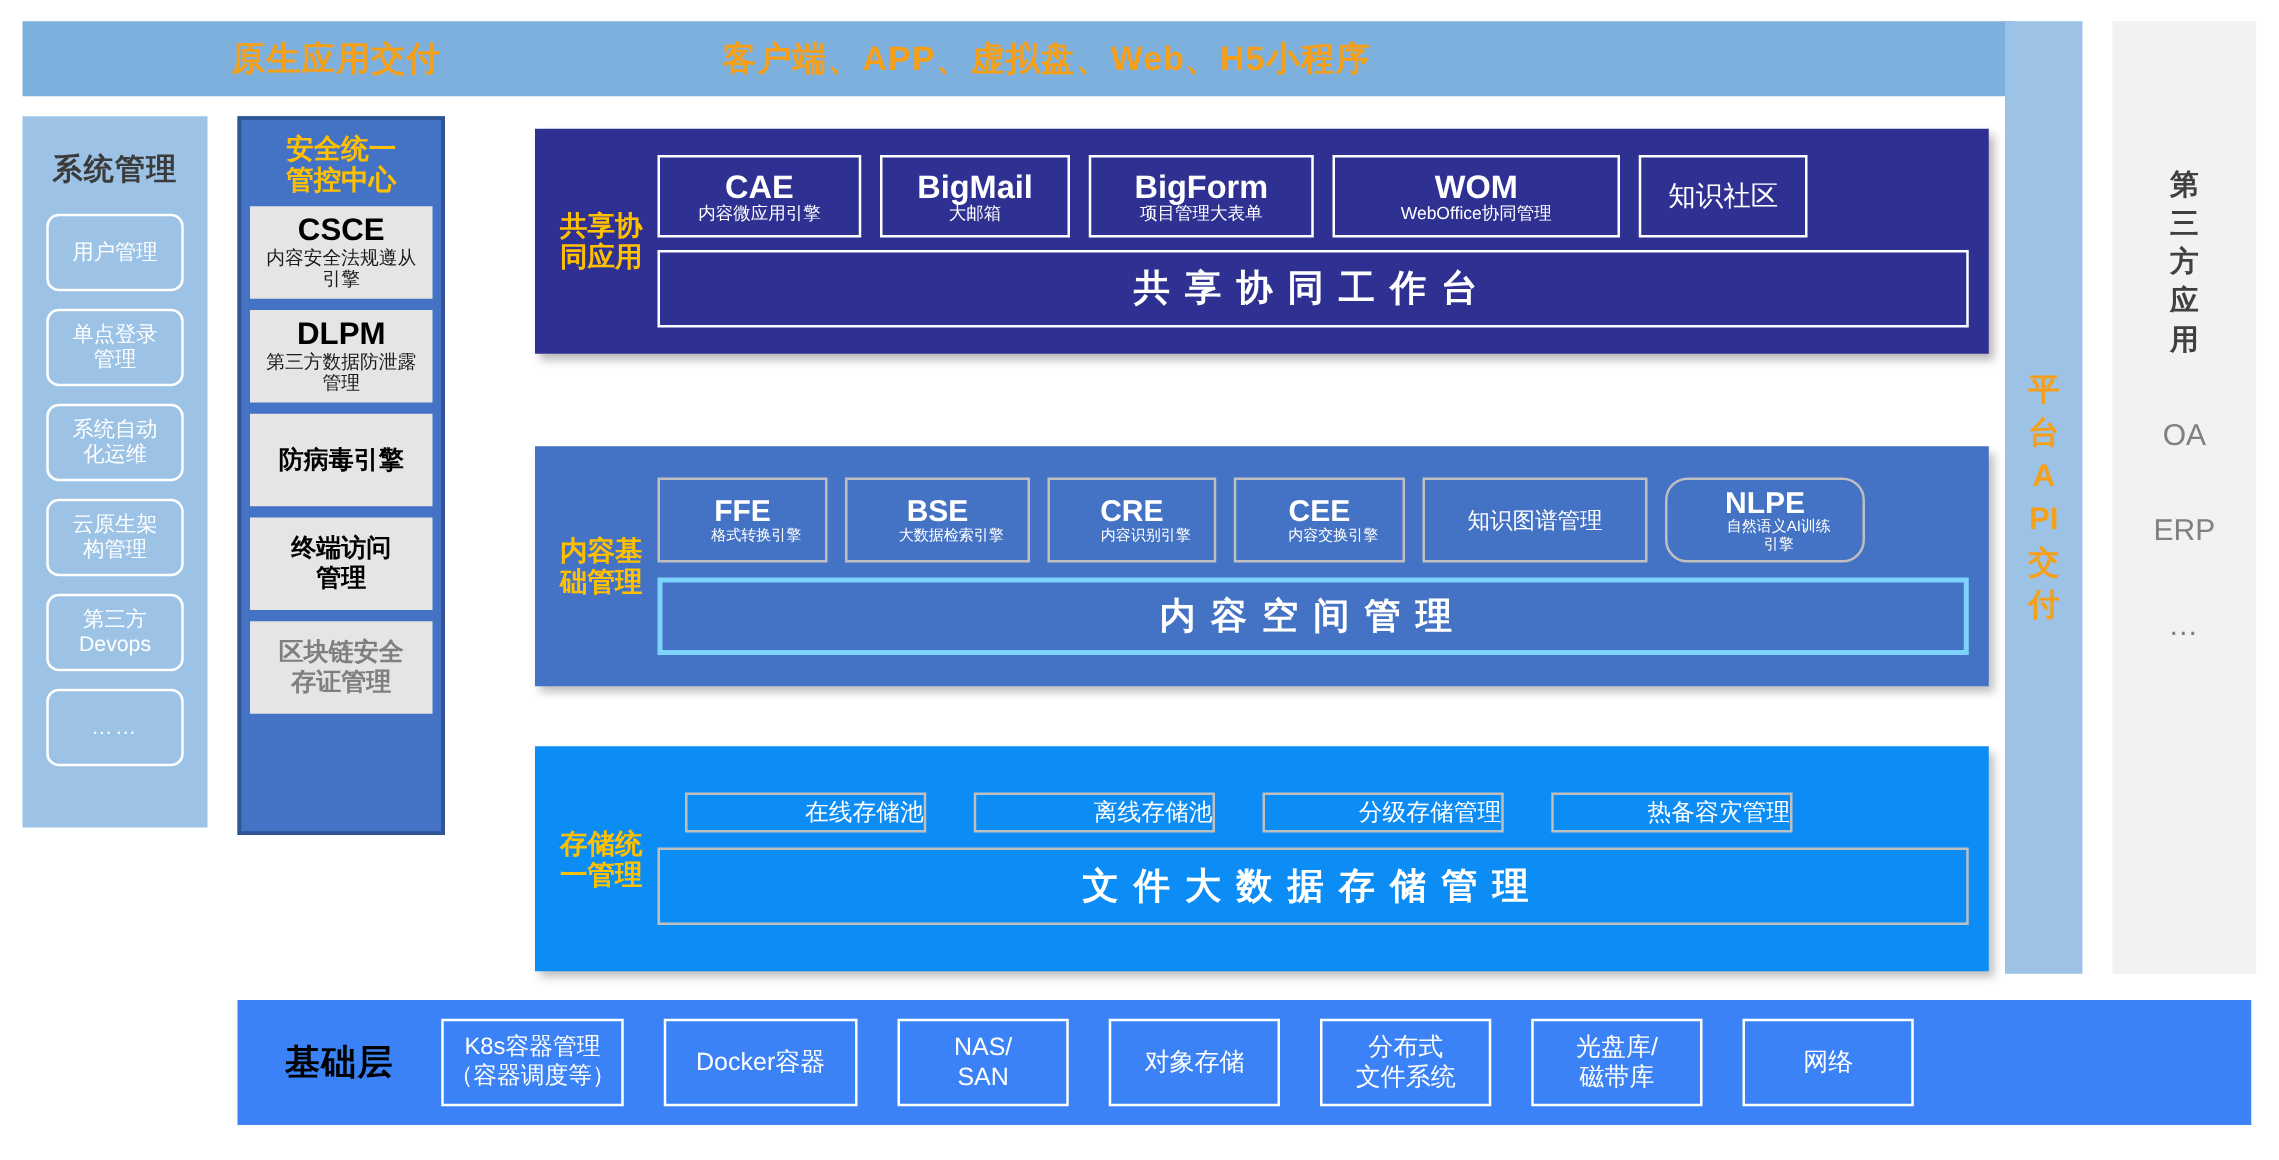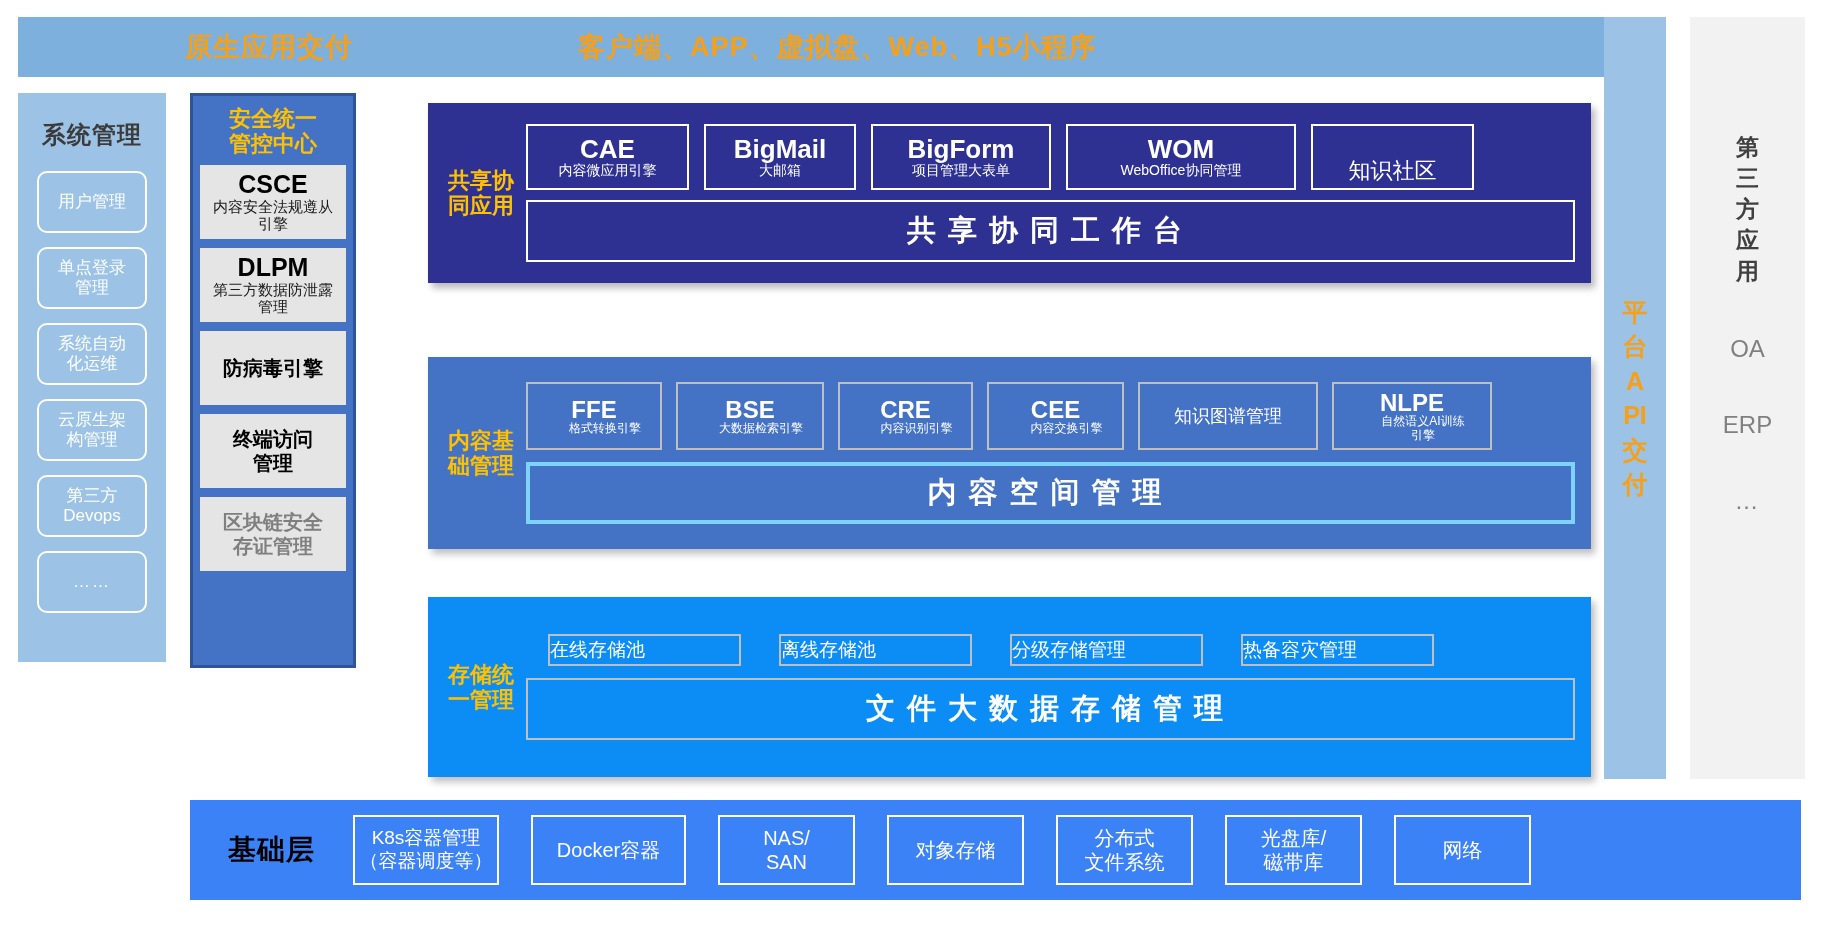--- a/index.html
+++ b/index.html
@@ -159,21 +159,21 @@
     height: 66px;
     padding: 2px 6px;
   }
   .tile .code { font-weight: bold; font-size: 26px; line-height: 1.05; }
   .tile .desc { font-size: 14px; line-height: 1.1; }
   .tile.single { font-size: 22px; font-weight: normal; }
   .t-cae   { width: 163px; }
   .t-bigmail { width: 152px; }
   .t-bigform { width: 180px; }
   .t-wom   { width: 230px; }
-  .t-kc    { width: 163px; justify-content: flex-end; }
+  .t-kc    { width: 135px; }
   .wide-bar {
     border: 2px solid #ffffff;
     color: #ffffff;
     font-weight: bold;
     font-size: 29px;
     letter-spacing: 12px;
     height: 62px;
     display: flex;
     align-items: center;
     justify-content: center;
@@ -204,21 +204,21 @@
     padding: 2px 4px;
   }
   .ctile .code { font-weight: bold; font-size: 24px; line-height: 1.05; }
   .ctile .desc { font-size: 12px; line-height: 1.1; margin-left: 22px; }
   .ctile.single { font-size: 18px; }
   .c-ffe { width: 136px; }
   .c-bse { width: 148px; }
   .c-cre { width: 135px; }
   .c-cee { width: 137px; }
   .c-kg  { width: 180px; }
-  .c-nlpe{ width: 160px; }
+  .c-nlpe{ width: 160px; border-radius: 18px; }
   .wide-bar2 {
     border: 4px solid #7dd3fc;
     color: #ffffff;
     font-weight: bold;
     font-size: 29px;
     letter-spacing: 12px;
     height: 62px;
     display: flex;
     align-items: center;
     justify-content: center;
@@ -238,21 +238,21 @@
   .storage-right { flex: 1; display: flex; flex-direction: column; gap: 12px; padding-right: 16px; }
   .storage-tiles { display: flex; gap: 38px; padding-left: 22px; }
   .stile {
     border: 2px solid #BFBFBF;
     color: #ffffff;
     font-size: 19px;
     height: 32px;
     width: 193px;
     display: flex;
     align-items: center;
-    justify-content: flex-start;
+    justify-content: flex-end;
     text-align: center;
   }
   .wide-bar3 {
     border: 2px solid #BFBFBF;
     color: #ffffff;
     font-weight: bold;
     font-size: 29px;
     letter-spacing: 12px;
     height: 62px;
     display: flex;

